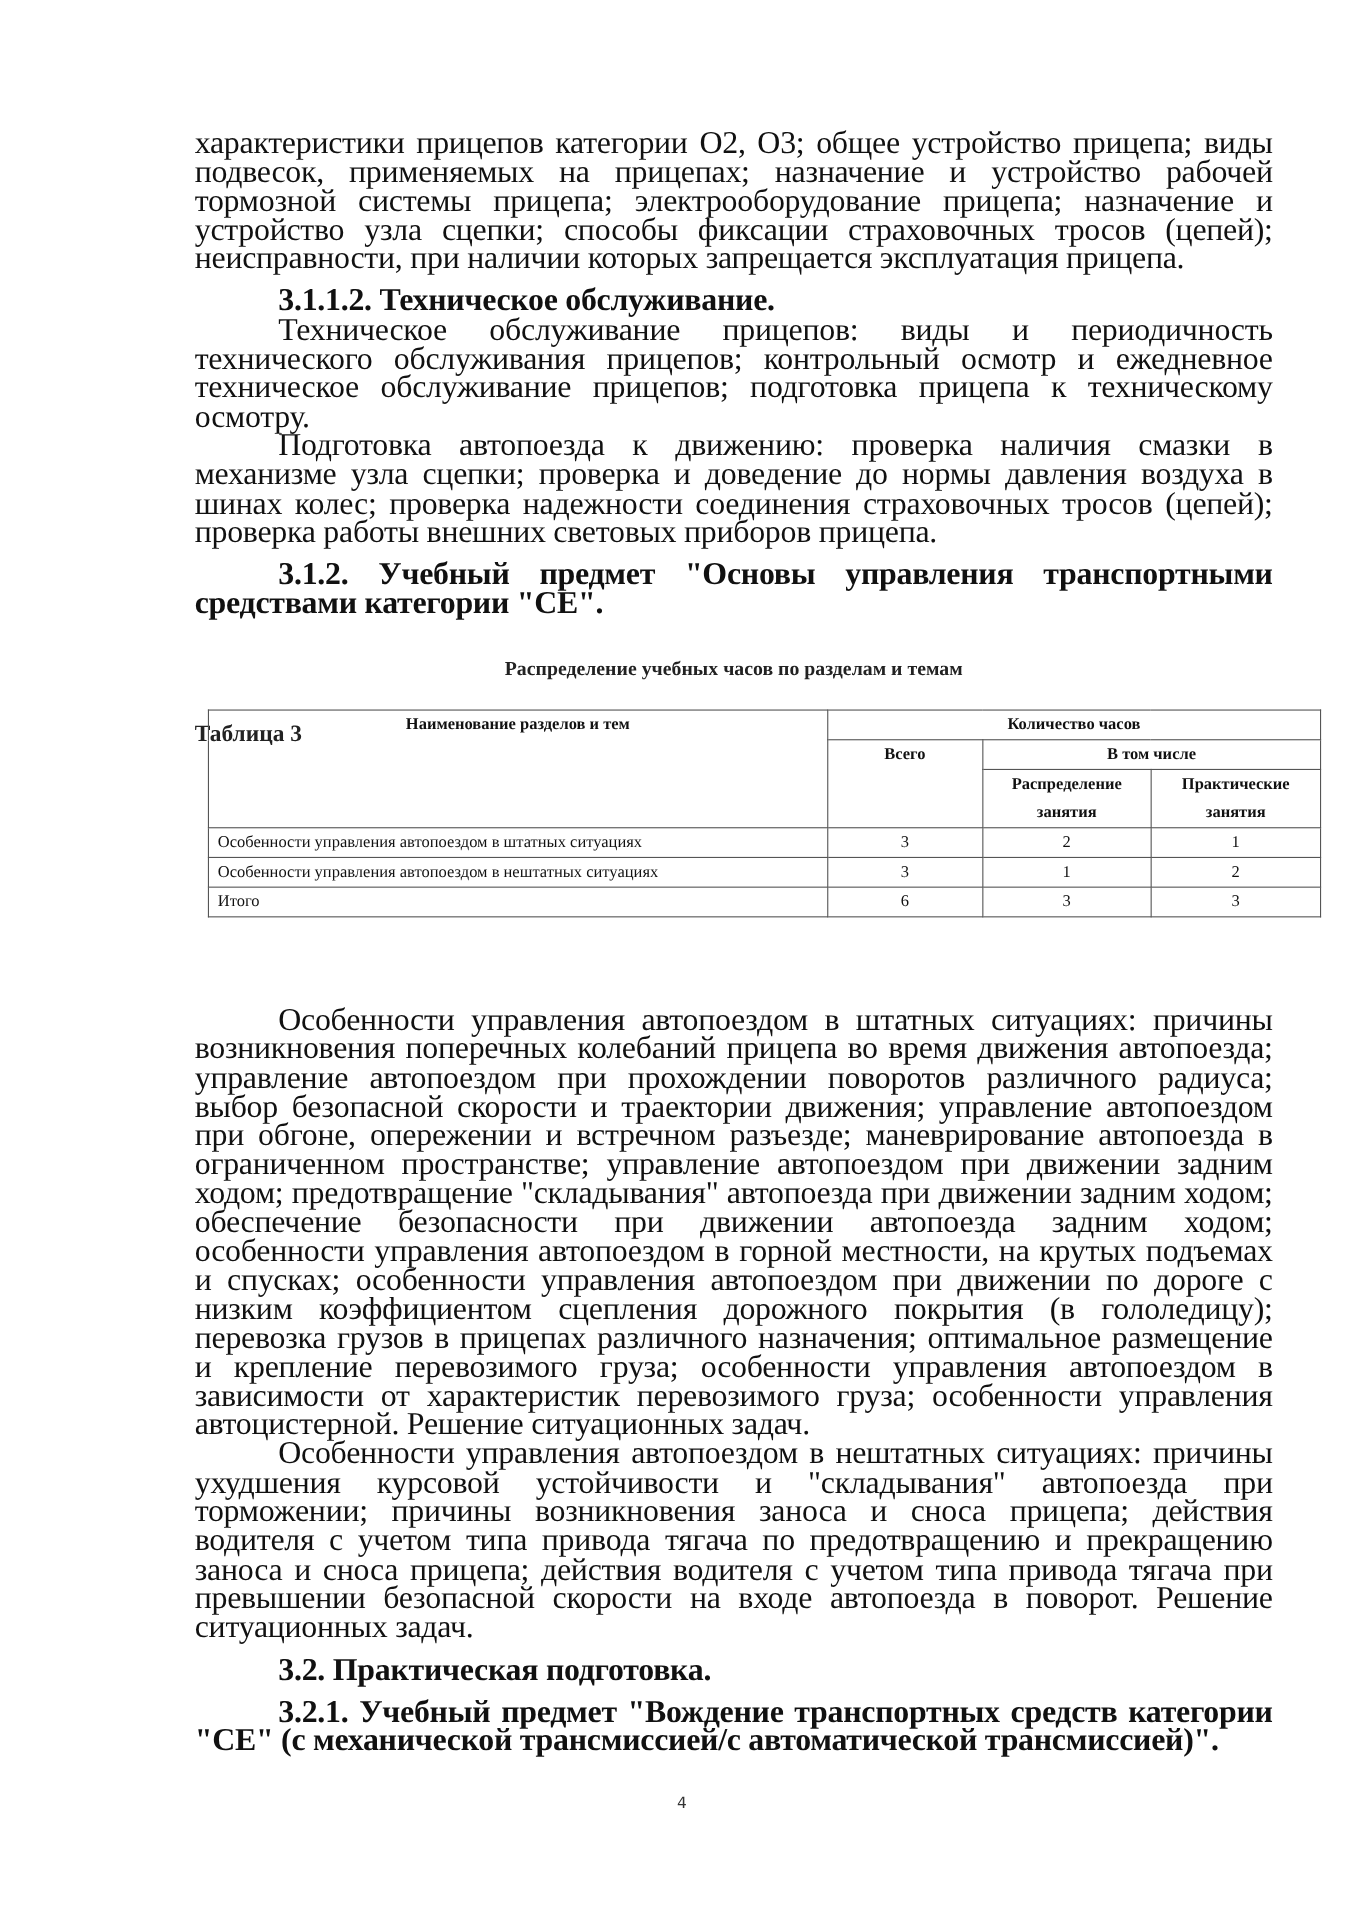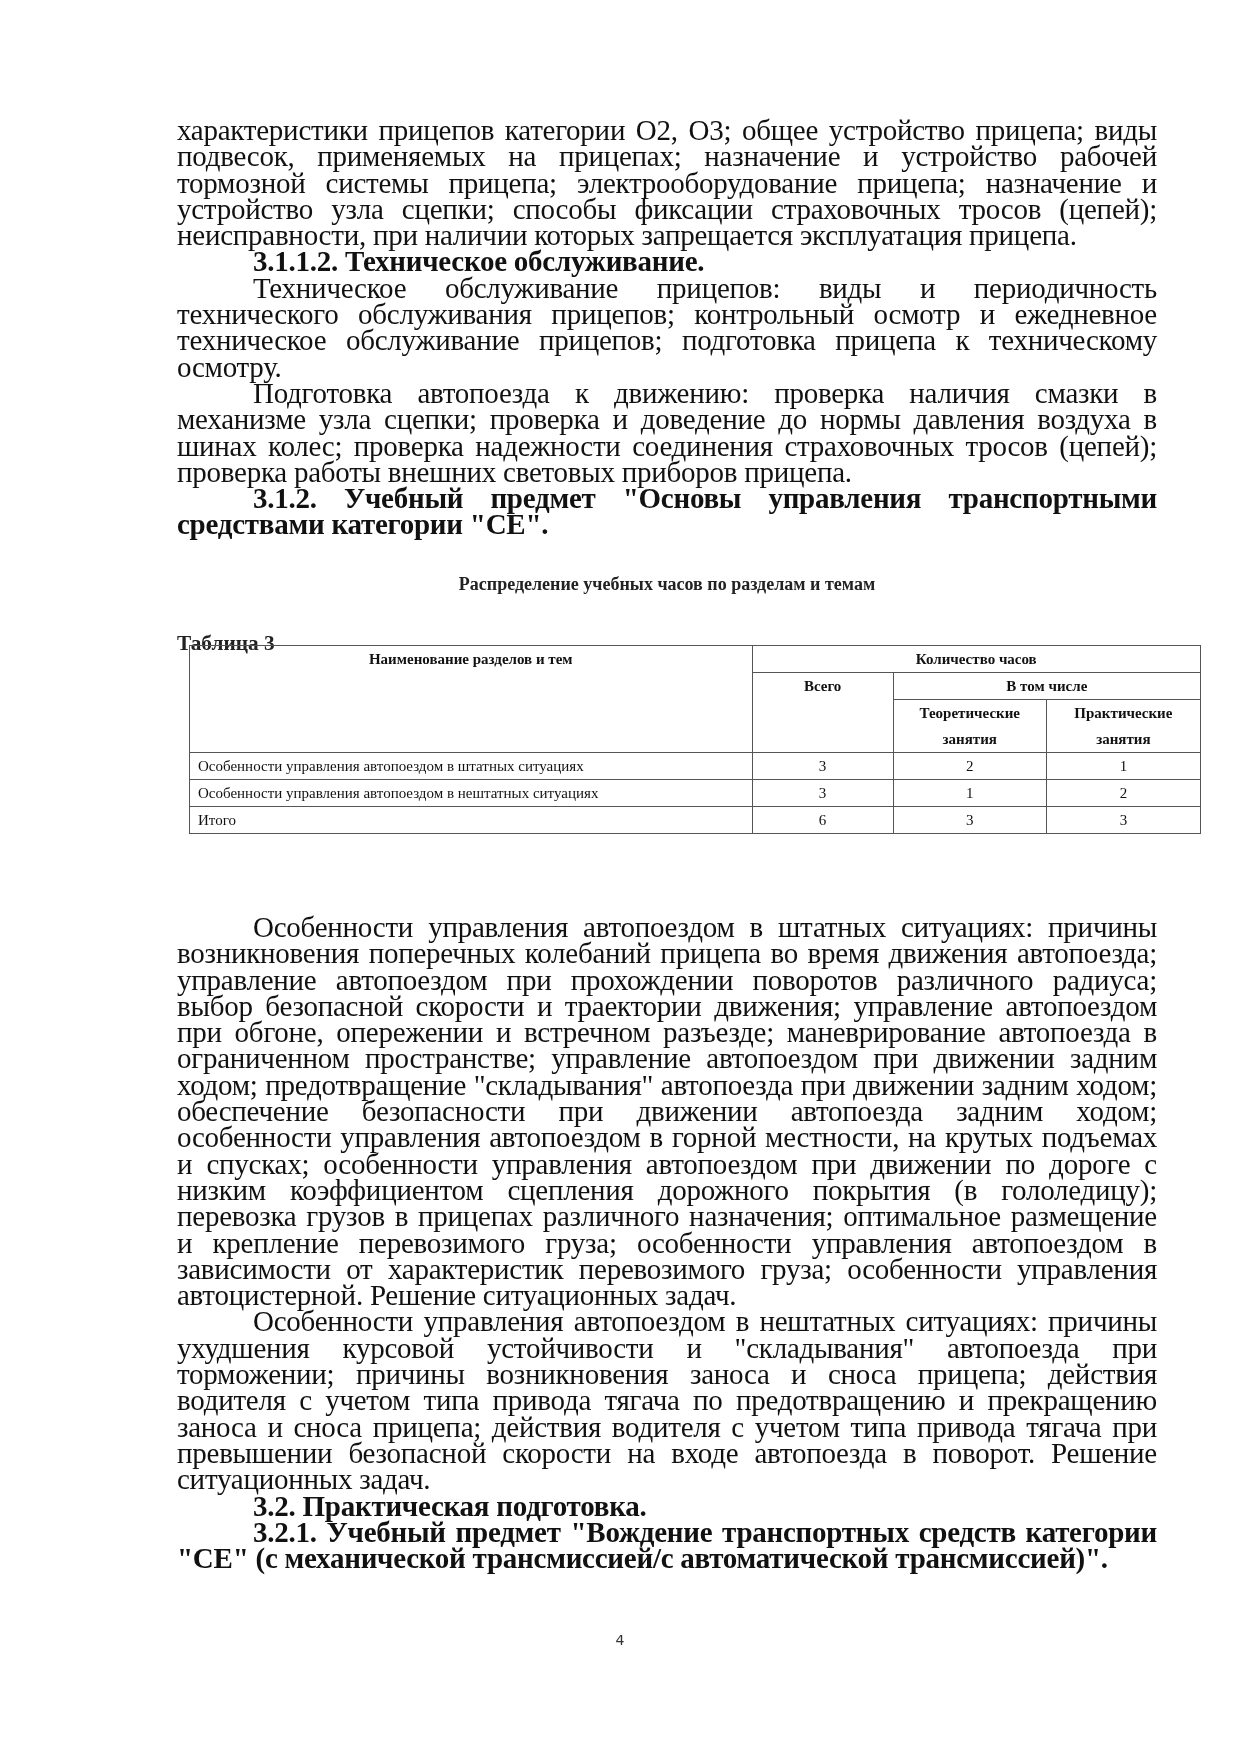--- a/index.html
+++ b/index.html
@@ -7,21 +7,21 @@
     width: 1240px; height: 1755px; position: relative; overflow: hidden;
     font-family: "Liberation Serif", "DejaVu Serif", serif;
     color: #111111;
   }
   .page { position: absolute; left: 177px; top: 117px; width: 980px; }
   .p {
     font-size: 29px; line-height: 26.3px; text-align: justify;
     margin: 0; letter-spacing: -0.25px;
   }
   .indent { text-indent: 76px; }
-  .b { font-weight: bold; }
+  .b { font-weight: bold; margin-top: 12px; }
   .table-title { margin-top: 36px; font-size: 18px; font-weight: bold; text-align: center; color: #222; }
   .table-label { margin-top: 36px; font-size: 21.3px; font-weight: bold; padding-right: 25px; color: #222; }
   table.hours {
     position: absolute; left: 189px; top: 645px; width: 1012px;
     border-collapse: collapse; font-size: 15px; line-height: 26px;
     font-family: "Liberation Serif", "DejaVu Serif", serif;
   }
   table.hours td, table.hours th {
     border: 1.5px solid #555; padding: 0 8px; vertical-align: top;
   }
@@ -54,21 +54,21 @@
   <tbody>
       <tr>
     <th class="col-name" rowspan="3">Наименование разделов и тем</th>
     <th colspan="3">Количество часов</th>
   </tr>
   <tr>
     <th class="col-total" rowspan="2">Всего</th>
     <th colspan="2">В том числе</th>
   </tr>
   <tr>
-    <th class="col-theory">Теоретические занятия</th>
+    <th class="col-theory">Распределение занятия</th>
     <th class="col-practice">Практические занятия</th>
   </tr>
   <tr>
     <td>Особенности управления автопоездом в штатных ситуациях</td>
     <td class="num">3</td>
     <td class="num">2</td>
     <td class="num">1</td>
   </tr>
   <tr>
     <td>Особенности управления автопоездом в нештатных ситуациях</td>

